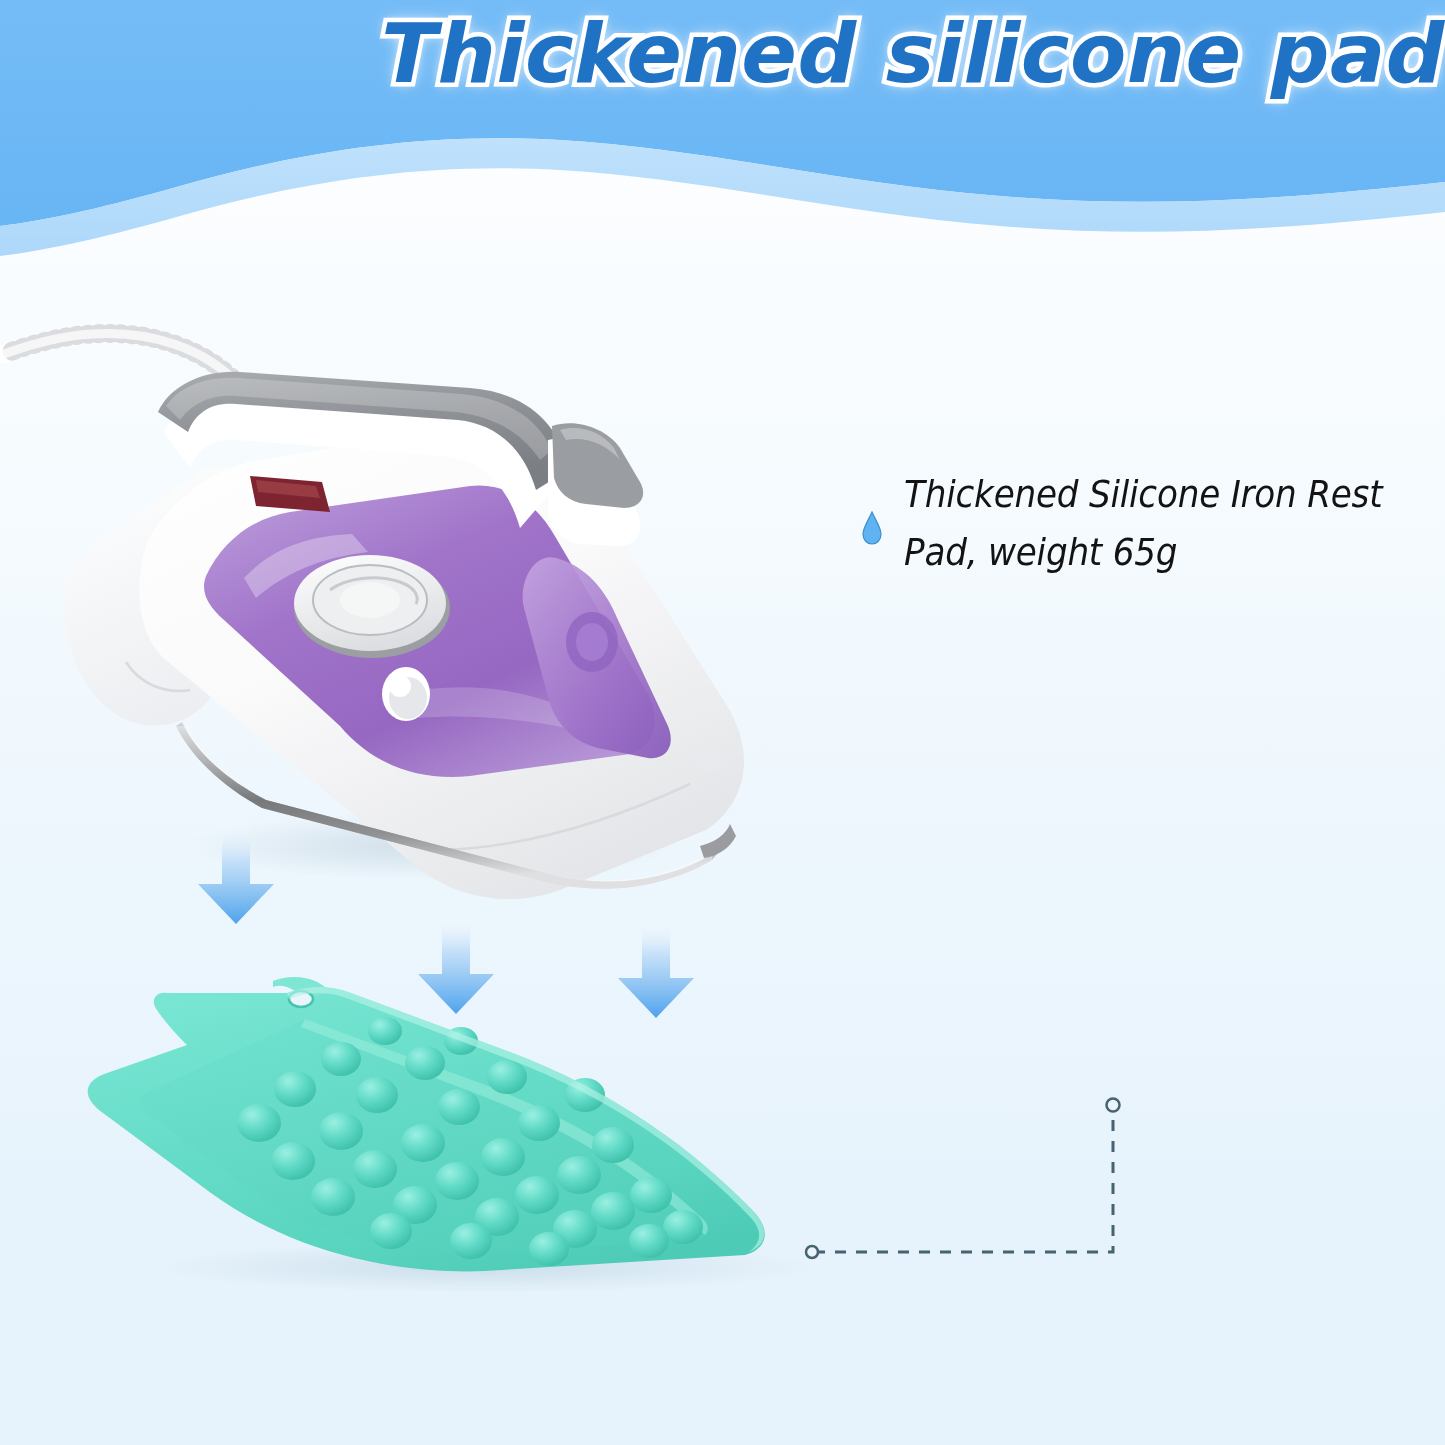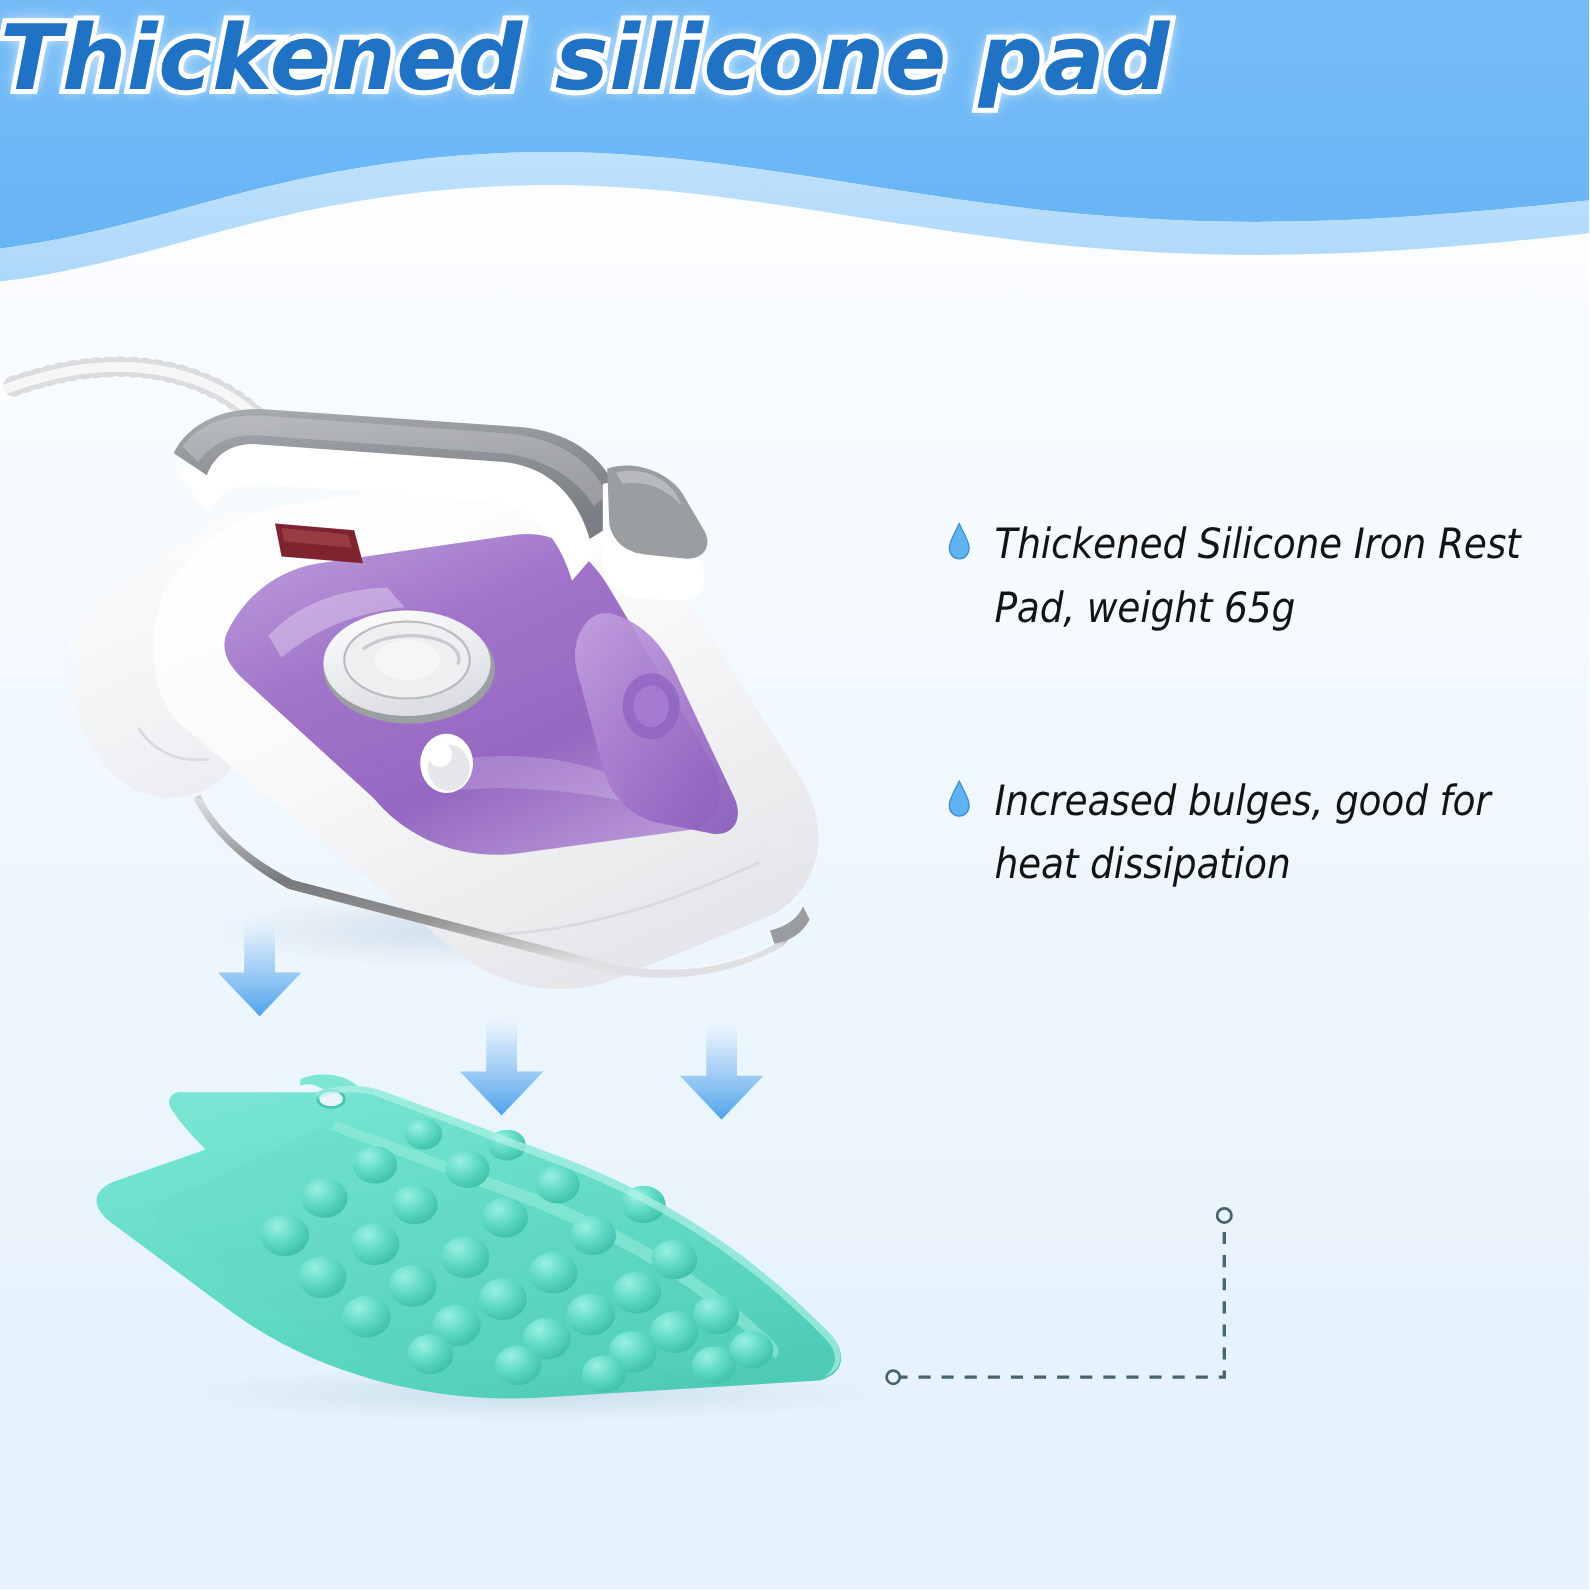--- a/index.html
+++ b/index.html
@@ -34,21 +34,21 @@
     height: 260px;
     overflow: hidden;
   }
   #banner svg { display: block; }
 
   #title-wrap {
     position: absolute;
     left: 0;
     top: 6px;
     width: 1445px;
-    text-align: left;
+    text-align: right;
     pointer-events: none;
   }
   #page-title {
     display: inline-block;
     font-family: "DejaVu Sans", sans-serif;
     font-style: italic;
     font-weight: bold;
     font-size: 82px;
     letter-spacing: 0.5px;
     color: #1f72c4;
@@ -87,21 +87,21 @@
 
   
   #features {
     position: absolute;
     left: 862px;
     top: 466px;
     width: 560px;
   }
   .feature {
     display: flex;
-    align-items: flex-start;
+    align-items: center;
     margin-bottom: 118px;
   }
   .feature:last-child { margin-bottom: 0; }
   .bullet {
     flex: 0 0 auto;
     width: 20px;
     height: 34px;
     margin-top: 9px;
     margin-right: 22px;
   }
@@ -449,25 +449,17 @@
 
     <div class="feature">
       <span class="bullet">
         <svg width="20" height="34" viewBox="0 0 20 34" xmlns="http://www.w3.org/2000/svg">
           <path d="M10,1 C14,10 19,17 19,23 C19,29 15,33 10,33 C5,33 1,29 1,23 C1,17 6,10 10,1 Z" fill="#5fb3f0" stroke="#3d8fd0" stroke-width="1.2"></path>
         </svg>
       </span>
       <span class="feature-text">Thickened Silicone Iron Rest Pad, weight 65g</span>
     </div>
 
-    <div class="feature">
-      <span class="bullet">
-        <svg width="20" height="34" viewBox="0 0 20 34" xmlns="http://www.w3.org/2000/svg">
-          <path d="M10,1 C14,10 19,17 19,23 C19,29 15,33 10,33 C5,33 1,29 1,23 C1,17 6,10 10,1 Z" fill="#5fb3f0" stroke="#3d8fd0" stroke-width="1.2"></path>
-        </svg>
-      </span>
-      <span class="feature-text">Increased bulges, good for heat dissipation</span>
-    </div>
 
 
   </div>
 
 </div>
 
 </body></html>

